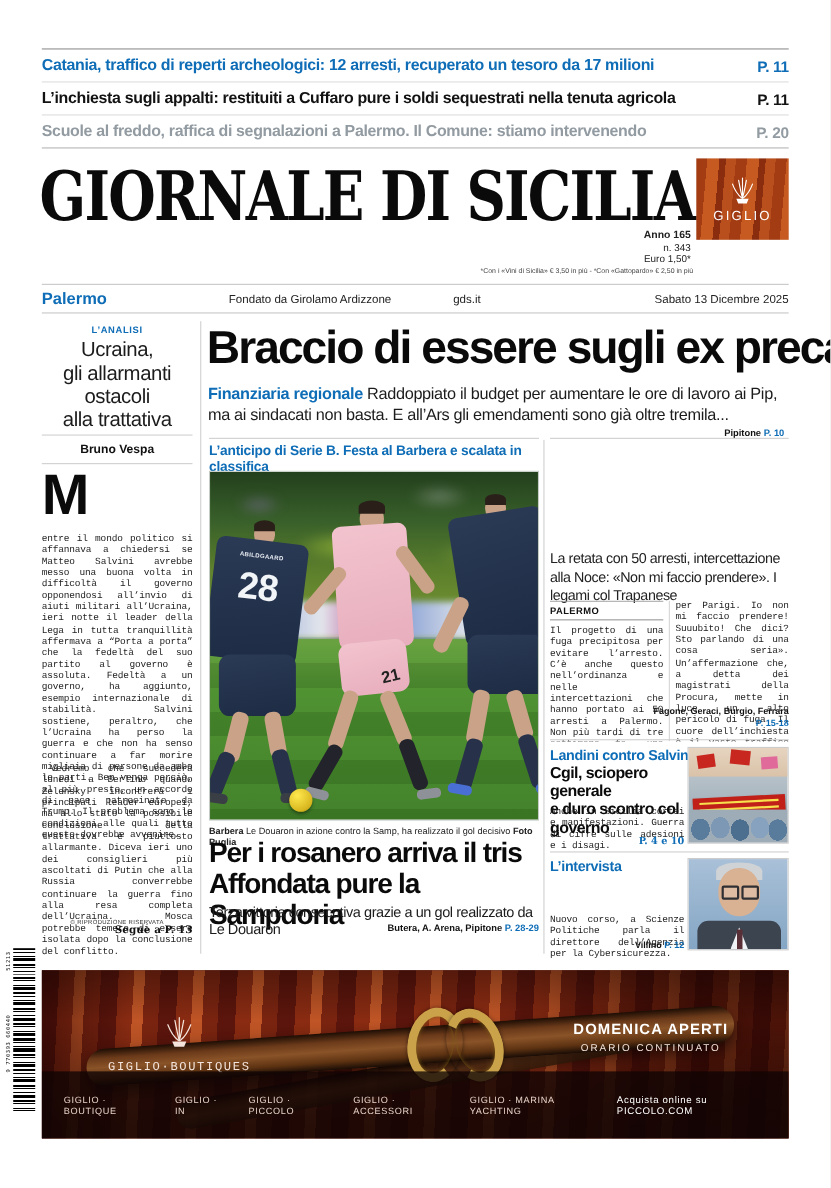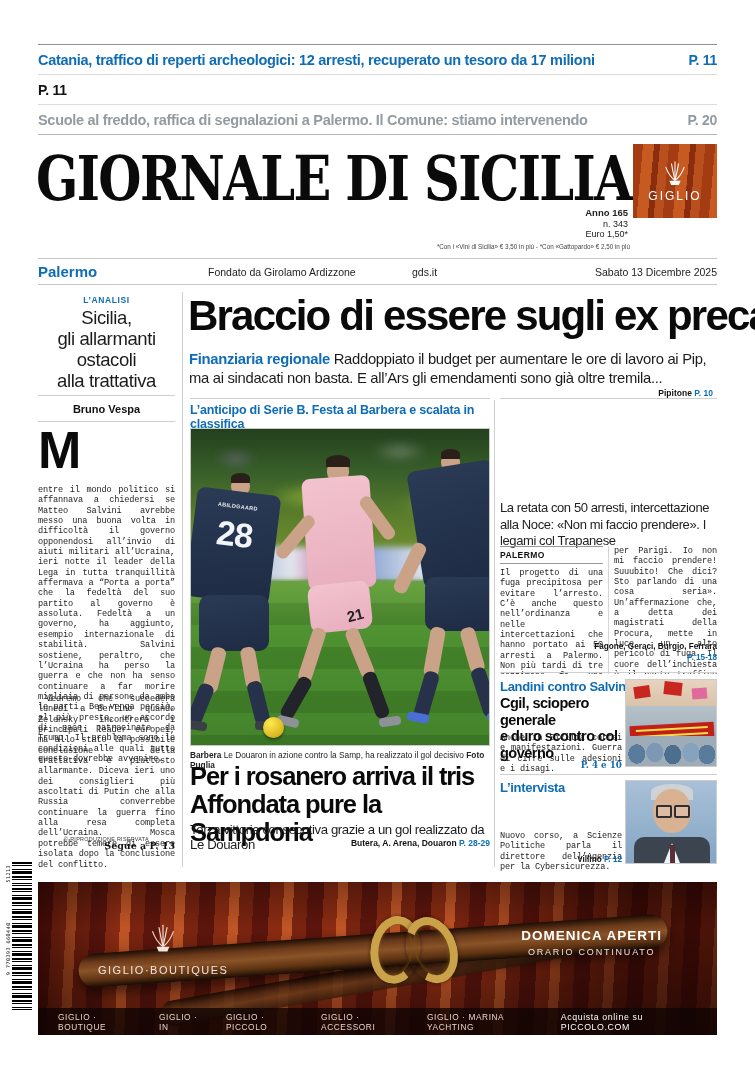--- a/index.html
+++ b/index.html
@@ -163,38 +163,38 @@
   .po-shirt{position:absolute;left:38px;bottom:0;width:16px;height:20px;background:#f0f3f5;clip-path:polygon(50% 0,0 100%,100% 100%);}
   .po-tie{position:absolute;left:44px;bottom:0;width:5px;height:18px;background:#5a3038;}
 
   
   .bigad{left:38px;top:882px;width:679px;height:153px;overflow:hidden;background:#40100a;}
   .curtain{position:absolute;inset:0;
      background:
        linear-gradient(180deg,rgba(0,0,0,.30),rgba(0,0,0,0) 30%,rgba(0,0,0,.35) 92%),
        linear-gradient(90deg,rgba(30,0,0,.5) 0%,rgba(30,0,0,0) 12%,rgba(30,0,0,0) 62%,rgba(25,0,0,.55) 88%),
        repeating-linear-gradient(93deg,#5c150c 0 16px,#8a2b12 16px 30px,#c05526 30px 40px,#7a2410 40px 54px);}
-  .ad-left{position:absolute;left:60px;top:40px;width:130px;text-align:center;color:#f4e4dc;}
+  .ad-left{position:absolute;left:60px;top:40px;width:130px;text-align:center;color:#f4e4dc;font-family:Liberation Mono, monospace;}
   .ad-left .glogo{width:34px;height:32px;margin:0 auto;}
   .ad-brand{font-size:11px;letter-spacing:1.5px;margin-top:6px;}
   .belt{position:absolute;left:40px;top:52px;width:590px;height:34px;transform:rotate(-4deg);border-radius:17px;
      background:linear-gradient(180deg,#1d0d04,#6b3a1a 25%,#8a5328 50%,#5e3312 78%,#170b05);
      box-shadow:0 6px 12px rgba(0,0,0,.55);}
   .belt2{position:absolute;left:120px;top:84px;width:420px;height:26px;transform:rotate(-10deg);border-radius:13px;
      background:linear-gradient(180deg,#140803,#4f2a12 30%,#6b3d1c 55%,#361c0a);opacity:.85;}
   .buckle{position:absolute;left:330px;top:30px;width:90px;height:64px;transform:rotate(-6deg);}
   .gancio{position:absolute;width:34px;height:52px;border:8px solid #c9a24a;border-radius:50%;
      box-shadow:inset 0 0 4px #7a5a16,0 0 4px rgba(0,0,0,.5);}
   .gancio.g1{left:2px;top:2px;border-right-color:transparent;transform:rotate(14deg);}
   .gancio.g2{right:2px;top:6px;border-left-color:transparent;transform:rotate(-14deg);}
   .ad-right{position:absolute;right:55px;top:46px;text-align:center;color:#fff;}
   .ad-right .l1{font-size:13.5px;font-weight:bold;letter-spacing:1px;}
   .ad-right .l2{font-size:9px;letter-spacing:1.8px;margin-top:4px;color:#f2e3da;}
   .ad-bar{position:absolute;left:0;right:0;bottom:0;height:27px;background:rgba(15,4,4,.78);
-     display:flex;align-items:center;padding:0 20px;gap:22px;color:#e8d3c8;font-size:8.3px;letter-spacing:.6px;}
+     display:flex;align-items:center;padding:17px 20px;gap:22px;color:#e8d3c8;font-size:8.3px;letter-spacing:.6px;}
   .ad-bar .online{margin-left:auto;color:#fff;font-size:8.8px;}
 
   
   .barcode{left:5px;top:888px;width:27px;height:122px;background:#fff;display:flex;flex-direction:row;}
   .bc-digits{writing-mode:vertical-rl;transform:rotate(180deg);font-size:5px;letter-spacing:.5px;color:#111;
      font-family:"DejaVu Sans Mono",monospace;width:7px;text-align:center;}
   .bc-stripes{flex:1;
      background:repeating-linear-gradient(180deg,#000 0 2px,#fff 2px 3px,#000 3px 4px,#fff 4px 7px,#000 7px 8px,#fff 8px 9px,#000 9px 12px,#fff 12px 14px);}
   .bc-top{position:absolute;left:5px;top:862px;width:27px;height:24px;background:#fff;
      display:flex;align-items:center;justify-content:center;}
@@ -204,20 +204,21 @@
 <body>
 
 <div class="page">
 
   <div class="abs teasers">
     <div class="teaser t-blue">
       <span>Catania, traffico di reperti archeologici: 12 arresti, recuperato un tesoro da 17 milioni</span>
       <span class="pg">P. 11</span>
     </div>
     <div class="teaser t-black">
+      <span>L’inchiesta sugli appalti: restituiti a Cuffaro pure i soldi sequestrati nella tenuta agricola</span>
       <span class="pg">P. 11</span>
     </div>
     <div class="teaser t-gray">
       <span>Scuole al freddo, raffica di segnalazioni a Palermo. Il Comune: stiamo intervenendo</span>
       <span class="pg">P. 20</span>
     </div>
   </div>
 
   <div class="abs masthead-title">GIORNALE DI SICILIA</div>
   <div class="abs mast-ad">
@@ -245,21 +246,21 @@
     <span class="founded">Fondato da Girolamo Ardizzone</span>
     <span class="site">gds.it</span>
     <span class="date">Sabato 13 Dicembre 2025</span>
   </div>
 
   <div class="abs vrule div-l"></div>
   <div class="abs vrule div-r"></div>
 
   <div class="abs an an-kicker">L’ANALISI</div>
   <div class="abs an an-title">
-    <span>Sicilia,</span><br>
+    <span>Ucraina,</span><br>
     <span>gli allarmanti</span><br>
     <span>ostacoli</span><br>
     <span>alla trattativa</span>
   </div>
   <div class="abs an hrule an-rule1"></div>
   <div class="abs an an-author">Bruno Vespa</div>
   <div class="abs an hrule an-rule2"></div>
   <div class="abs an an-drop">M</div>
   <div class="abs an serif-body an-b1">entre il mondo politico si affannava a chiedersi se Matteo Salvini avrebbe messo una buona volta in difficoltà il governo opponendosi all’invio di aiuti militari all’Ucraina, ieri notte il leader della Lega in tutta tranquillità affermava a “Porta a porta” che la fedeltà del suo partito al governo è assoluta. Fedeltà a un governo, ha aggiunto, esempio internazionale di stabilità. Salvini sostiene, peraltro, che l’Ucraina ha perso la guerra e che non ha senso continuare a far morire migliaia di persone da ambo le parti. Ben venga perciò, al più presto, un accordo di pace patrocinato da Trump. Il problema sono le condizioni alle quali tutto questo dovrebbe avvenire.</div>
   <div class="abs an serif-body an-b2"><span class="indent"></span><span>Vedremo che succederà lunedì a Berlino quando Zelensky incontrerà i principali leader europei, ma allo stato la possibile conclusione della trattativa è piuttosto allarmante. Diceva ieri uno dei consiglieri più ascoltati di Putin che alla Russia converrebbe continuare la guerra fino alla resa completa dell’Ucraina. Mosca potrebbe temere di essere isolata dopo la conclusione del conflitto.</span></div>
@@ -339,21 +340,21 @@
 
   <div class="abs caption">
     <b>Barbera</b><span> Le Douaron in azione contro la Samp, ha realizzato il gol decisivo </span><b>Foto Puglia</b>
   </div>
   <div class="abs sb-headline">
     <span>Per i rosanero arriva il tris</span><br>
     <span>Affondata pure la Sampdoria</span>
   </div>
   <div class="abs sb-stand">Terza vittoria consecutiva grazie a un gol realizzato da Le Douaron</div>
   <div class="abs sb-by">
-    <span class="byname">Butera, A. Arena, Douaron</span>
+    <span class="byname">Butera, A. Arena, Pipitone</span>
     <span class="bypage">P. 28-29</span>
   </div>
 
   <div class="abs hrule r-toprule"></div>
   <div class="abs bz-stand">La retata con 50 arresti, intercettazione alla Noce: «Non mi faccio prendere». I legami col Trapanese</div>
   <div class="abs bz-cols">
     <div class="bz-col bz-col1">
       <div class="bz-city">PALERMO</div>
       <div class="serif-body">Il progetto di una fuga precipitosa per evitare l’arresto. C’è anche questo nell’ordinanza e nelle intercettazioni che hanno portato ai 50 arresti a Palermo. Non più tardi di tre settimane fa, uno dei fermati nel blitz contro il mandamento della Noce, Dario Pietro Bottino, progettava un piano e, senza sapere di essere intercettato, diceva: «Sto vedendo i biglietti</div>
     </div>

